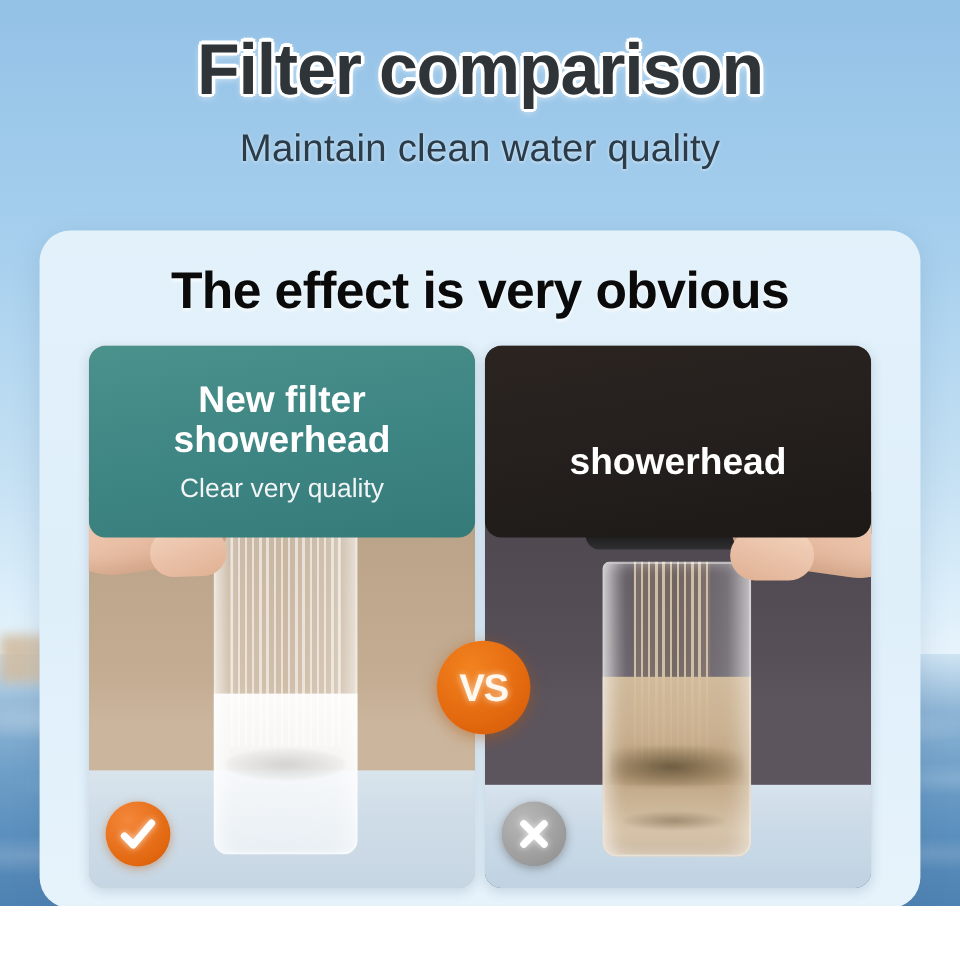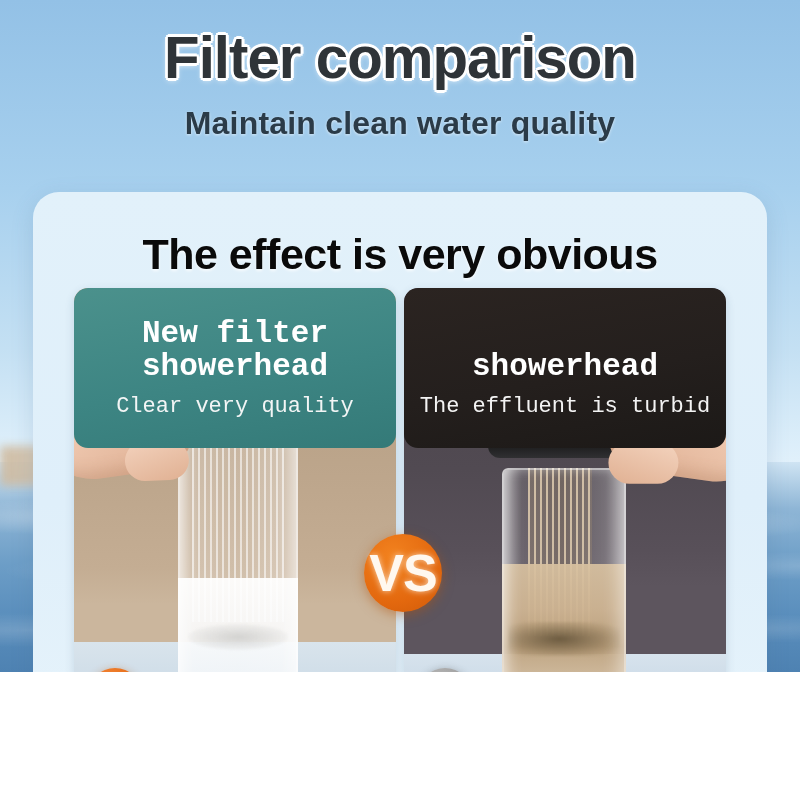--- a/index.html
+++ b/index.html
@@ -4,21 +4,21 @@
 <style>
   html,body{margin:0;padding:0;}
   body{
     width:800px;height:800px;overflow:hidden;
     font-family:"Liberation Sans", sans-serif;
     position:relative;
   }
 
   
   #poster{
-    position:absolute;inset:0;width:800px;height:672px;
+    position:absolute;inset:0;width:800px;height:755px;
     background:linear-gradient(180deg,#93c1e6 0%,#a7d0ee 28%,#c4e0f3 52%,#dceefa 66%,#eaf5fc 74%);
     overflow:hidden;
   }
   .water{
     position:absolute;left:0;right:0;bottom:0;height:210px;
     background:linear-gradient(180deg,#cfe4f3 0%,#8fb6d6 22%,#6d9ec7 48%,#5b8fbd 72%,#4e82b2 100%);
   }
   .wave{position:absolute;left:-5%;width:110%;opacity:.55;}
   .w1{bottom:120px;height:70px;background:
       radial-gradient(ellipse 200px 26px at 12% 50%, rgba(255,255,255,.55), transparent 70%),
@@ -43,39 +43,39 @@
   .hdr-title{
     font-size:60px;font-weight:700;letter-spacing:-1px;color:#2f3438;
     line-height:1.05;
     text-shadow:
       -2px -2px 0 #fff, 2px -2px 0 #fff, -2px 2px 0 #fff, 2px 2px 0 #fff,
       0 -3px 0 #fff, 0 3px 0 #fff, -3px 0 0 #fff, 3px 0 0 #fff,
       0 2px 7px rgba(255,255,255,.95);
     transform:scaleX(.97);
   }
   .hdr-sub{
-    margin-top:16px;font-size:32px;font-weight:700;color:#2b3b48;
+    margin-top:16px;font-size:32px;font-weight:400;color:#2b3b48;
     letter-spacing:.2px;text-shadow:0 1px 3px rgba(255,255,255,.6);
   }
 
   
   .card{
     position:absolute;left:33px;top:192px;width:734px;height:565px;
     background:linear-gradient(180deg,#e2f1fa 0%,#dfeffa 55%,#e6f3fb 100%);
     border-radius:26px;
     box-shadow:0 6px 22px rgba(70,110,150,.18);
   }
   .card-head{
     text-align:center;font-size:43px;font-weight:700;color:#0a0a0a;
-    padding-top:38px;letter-spacing:-.5px;
+    padding-top:27px;letter-spacing:-.5px;
     text-shadow:0 2px 3px rgba(255,255,255,.7);
   }
 
   
-  .panels{position:absolute;left:41px;top:96px;width:652px;height:452px;display:flex;gap:8px;font-family:Liberation Mono, monospace;}
+  .panels{position:absolute;left:41px;top:96px;width:652px;height:452px;display:flex;gap:8px;}
   .panel{position:relative;width:322px;height:452px;border-radius:14px;overflow:hidden;
          box-shadow:0 3px 10px rgba(40,70,100,.16);}
 
   
   .lbl{position:absolute;left:0;top:0;width:100%;height:160px;border-radius:14px;z-index:6;
        display:flex;flex-direction:column;align-items:center;justify-content:center;}
   .lbl-left{background:linear-gradient(170deg,#4b918c 0%,#3d8583 55%,#347a78 100%);}
   .lbl-right{background:linear-gradient(170deg,#2b2421 0%,#241f1d 55%,#1c1917 100%);}
   .lbl-title{font-size:31px;font-weight:700;color:#fff;line-height:1.08;text-align:center;}
   .lbl-sub{margin-top:11px;font-size:22px;font-weight:400;color:#f2f5f5;text-align:center;}
@@ -174,21 +174,21 @@
   .badge-x{left:14px;bottom:18px;
      background:radial-gradient(circle at 34% 28%,#b8b8b8,#9a9a9a 70%,#8a8a8a 100%);
      box-shadow:0 2px 8px rgba(60,60,60,.4);}
   .badge svg{width:34px;height:34px;filter:drop-shadow(0 0 3px rgba(255,255,255,.7));}
 
   .vs{
     position:absolute;left:364px;top:534px;width:78px;height:78px;border-radius:50%;z-index:20;
     background:radial-gradient(circle at 36% 28%,#f2821f,#e3680e 62%,#cf5a09 100%);
     box-shadow:0 3px 12px rgba(180,85,15,.5);
     display:flex;align-items:center;justify-content:center;
-    color:#fff8ef;font-size:52px;font-weight:700;letter-spacing:-1px;
+    color:#fff8ef;font-size:32px;font-weight:700;letter-spacing:-1px;
     text-shadow:0 0 6px rgba(255,240,220,.8);
   }
 </style>
 </head>
 <body>
 
 <div id="poster">
 
   <div class="water">
     <div class="wave w1"></div>
@@ -267,21 +267,20 @@
           <div class="hand h-right">
             <div class="thumb"></div>
           </div>
         </div>
 
         <div class="lbl lbl-right">
           <div class="lbl-title">
             <br>
             <span>showerhead</span>
           </div>
-          <div class="lbl-sub">The effluent is turbid</div>
         </div>
 
         <div class="badge badge-x">
           <svg viewBox="0 0 24 24" aria-hidden="true">
             <path d="M6 6 L18 18 M18 6 L6 18" fill="none" stroke="#ffffff" stroke-width="4.2" stroke-linecap="round"></path>
           </svg>
         </div>
       </div>
 
     </div>

